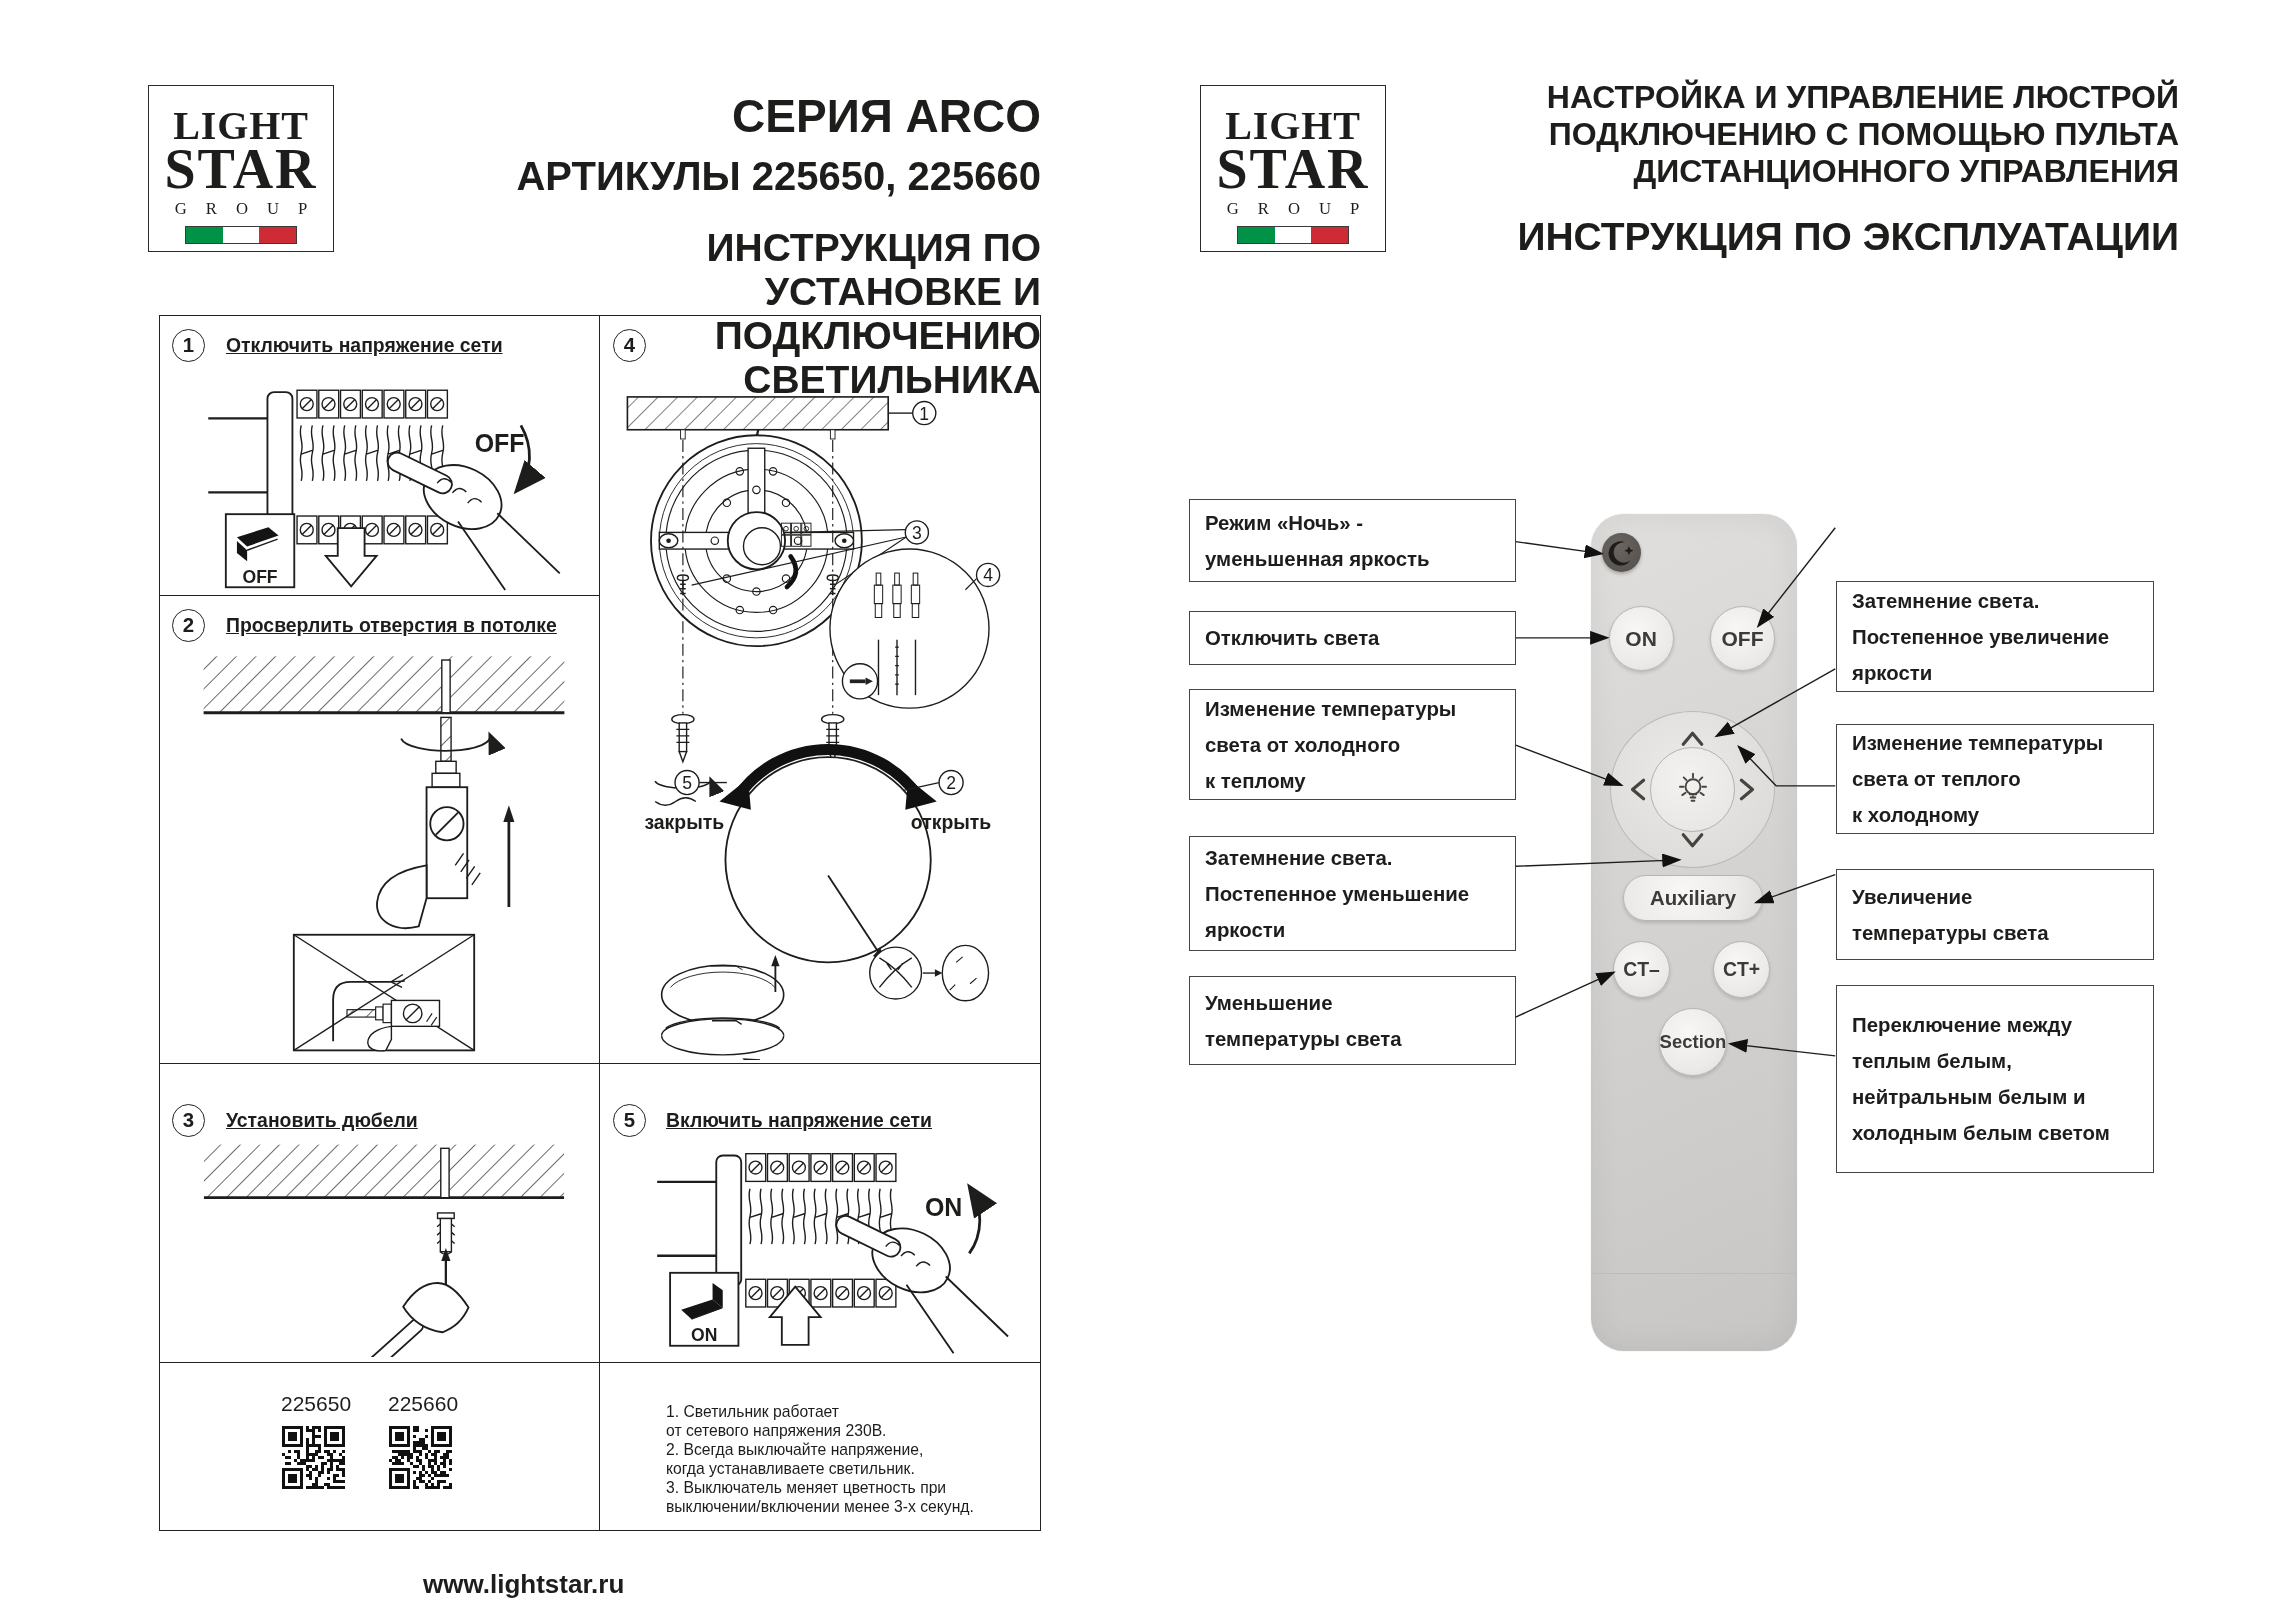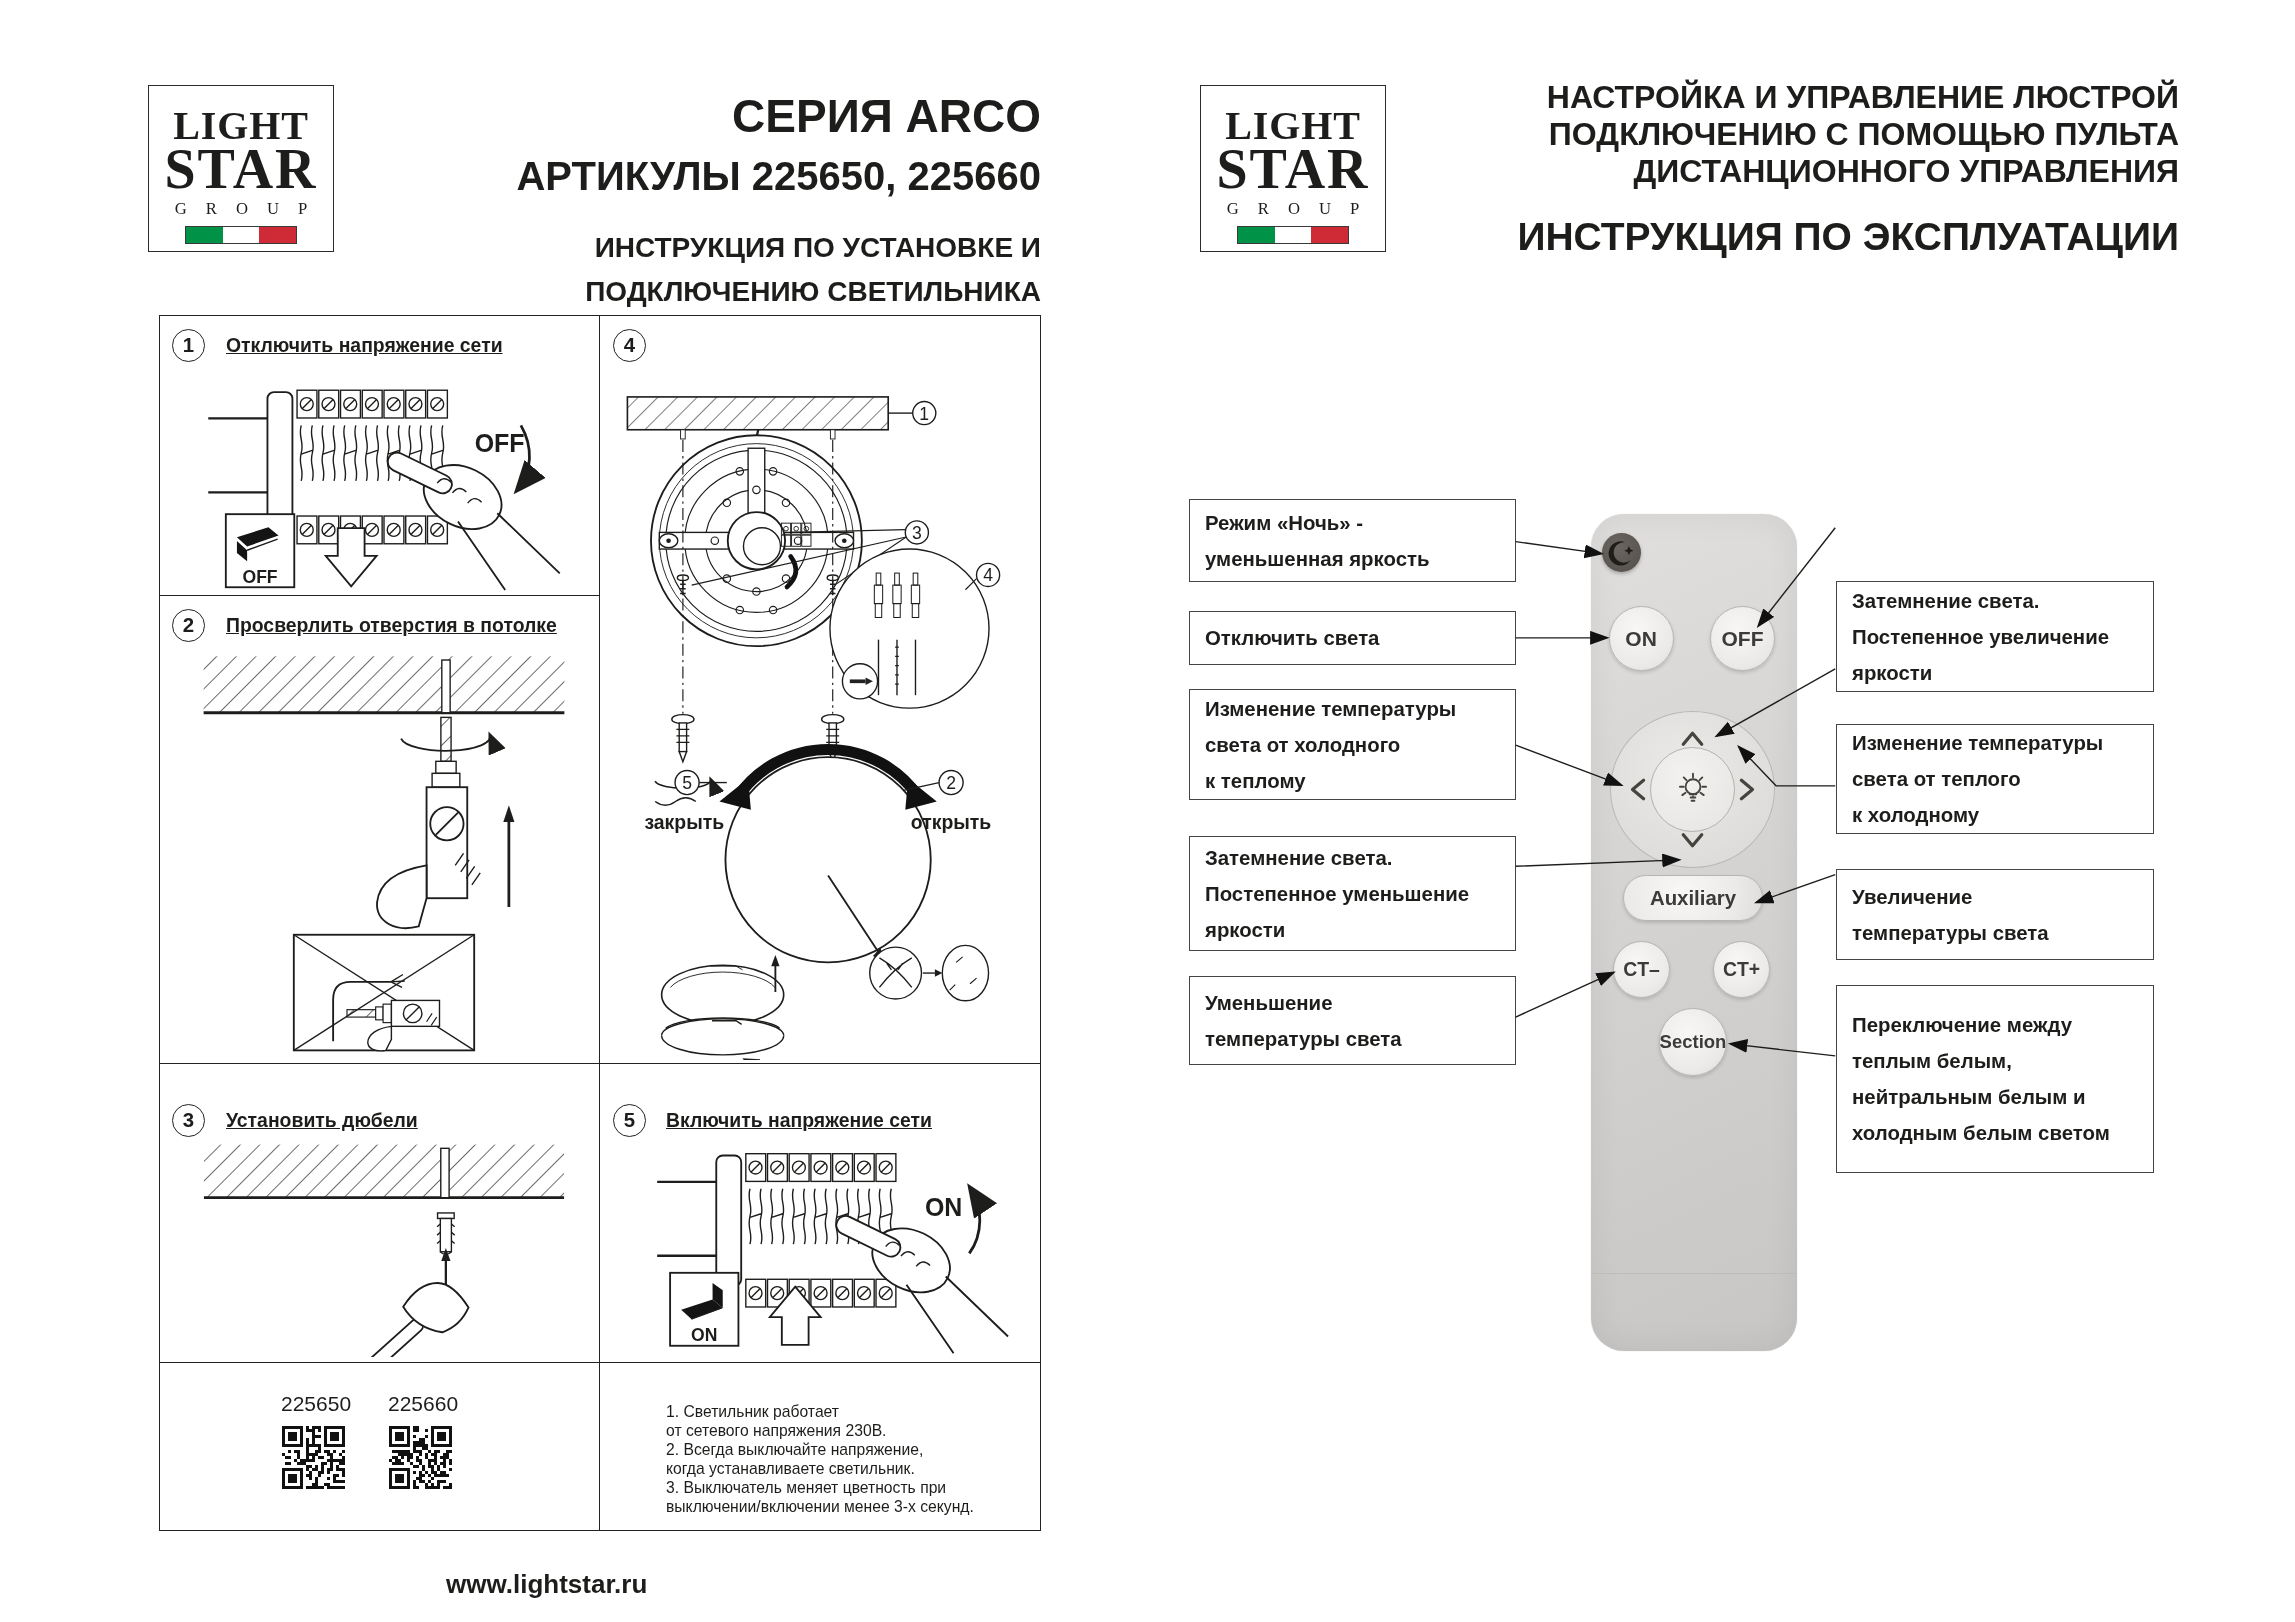--- a/index.html
+++ b/index.html
@@ -65,21 +65,21 @@
     <div class="flag">
       <div style="background:#009246"></div>
         <div style="background:#ffffff"></div>
         <div style="background:#ce2b37"></div>
     </div>
   </div>
 
   <div class="abs hdr" style="left:463px;top:91px;width:578px;">
     <div style="font-size:46px;line-height:50px;">СЕРИЯ ARCO</div>
     <div style="font-size:40px;line-height:43px;margin-top:14px;">АРТИКУЛЫ 225650, 225660</div>
-    <div class="pre" style="font-size:28px;line-height:44px;margin-top:28px;">ИНСТРУКЦИЯ ПО УСТАНОВКЕ И
+    <div class="pre" style="font-size:39px;line-height:44px;margin-top:28px;">ИНСТРУКЦИЯ ПО УСТАНОВКЕ И
 ПОДКЛЮЧЕНИЮ СВЕТИЛЬНИКА</div>
   </div>
 
   <div class="abs hdr" style="left:1480px;top:79px;width:699px;">
     <div class="pre" style="font-size:32px;line-height:37px;">НАСТРОЙКА И УПРАВЛЕНИЕ ЛЮСТРОЙ
 ПОДКЛЮЧЕНИЮ С ПОМОЩЬЮ ПУЛЬТА
 ДИСТАНЦИОННОГО УПРАВЛЕНИЯ</div>
     <div style="font-size:39px;line-height:42px;margin-top:26px;">ИНСТРУКЦИЯ ПО ЭКСПЛУАТАЦИИ</div>
   </div>
 
@@ -874,16 +874,16 @@
       <line x1="877" y1="872" x2="1230" y2="858" marker-end="url(#ma)"></line>
       <line x1="877" y1="1198" x2="1088" y2="1102" marker-end="url(#ma)"></line>
       <line x1="1568" y1="140" x2="1402" y2="352" marker-end="url(#ma)"></line>
       <line x1="1568" y1="445" x2="1312" y2="590" marker-end="url(#ma)"></line>
       <polyline points="1568,698 1440,698 1360,614" marker-end="url(#ma)"></polyline>
       <line x1="1568" y1="890" x2="1398" y2="950" marker-end="url(#ma)"></line>
       <line x1="1568" y1="1282" x2="1342" y2="1256" marker-end="url(#ma)"></line>
     </g>
   </svg>
 
-  <div class="abs" style="left:446px;top:1569px;font-size:26px;font-weight:700;">www.lightstar.ru</div>
+  <div class="abs" style="left:423px;top:1569px;font-size:26px;font-weight:700;">www.lightstar.ru</div>
 
 </div>
 
 
 </body></html>

